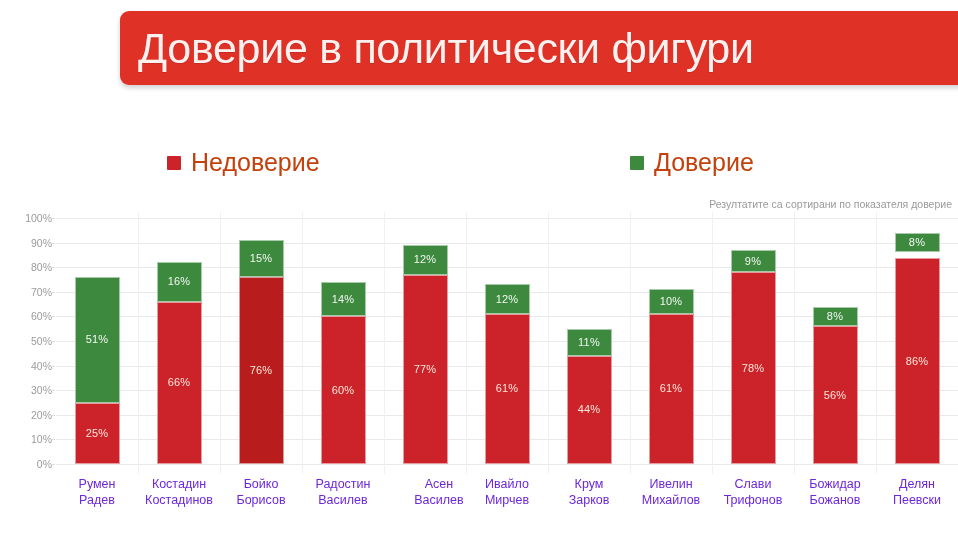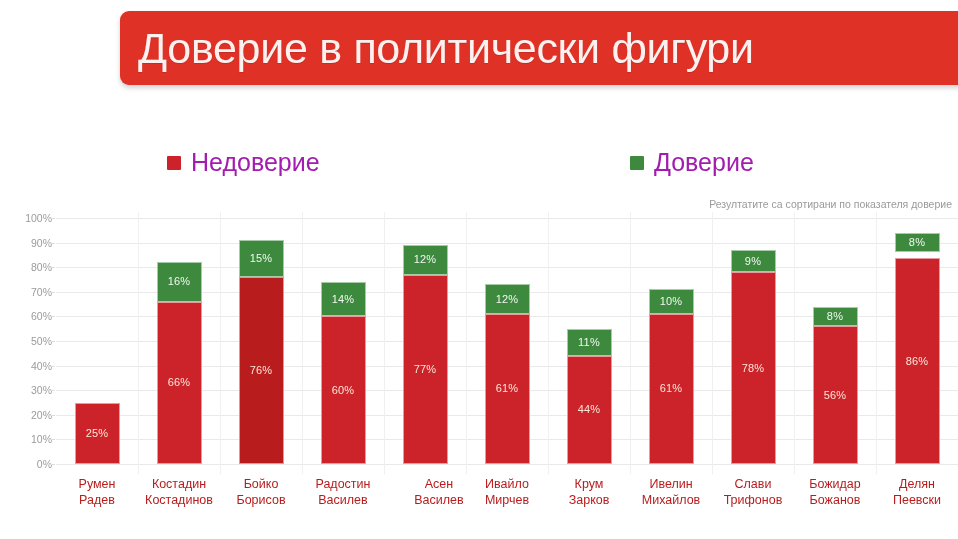--- a/index.html
+++ b/index.html
@@ -51,21 +51,21 @@
     white-space: nowrap;
   }
   .legend-entry.e0 { left: 167px; top: 4px; }
   .legend-entry.e1 { left: 630px; top: 4px; }
   .legend-swatch {
     width: 14px; height: 14px;
     flex: 0 0 auto;
     border-radius: 1px;
   }
   .legend-label {
-    color: #a21caf;
+    color: #c2410c;
     font-size: 25px;
     font-weight: 400;
   }
 
   
   #chart-note {
     position: absolute;
     right: 6px; top: 198px;
     color: #9a9a9a;
     font-size: 10.5px;
@@ -147,21 +147,21 @@
   #cat-labels {
     position: absolute;
     left: 56px; top: 476px;
     right: 0;
     height: 46px;
   }
   .cat {
     position: absolute;
     top: 0;
     text-align: center;
-    color: #b91c1c;
+    color: #6d28d9;
     font-size: 12.5px;
     line-height: 16px;
   }
   .cat .l2 { display: block; }
 </style>
 </head>
 <body>
 
 <div id="root">
 
@@ -228,20 +228,23 @@
         <div class="vsep" style="left: 574px;"></div>
         <div class="vsep" style="left: 656px;"></div>
         <div class="vsep" style="left: 738px;"></div>
         <div class="vsep" style="left: 820px;"></div>
       </div>
     <div id="bars">
         <div class="bar-group" style="left: 18.5px; width: 45px; bottom: 10px; height: 246px;">
           <div class="seg distrust" style="background: rgb(204, 34, 41); bottom: 0px; height: 61.5px;">
             <span class="seg-label">25%</span>
           </div>
+          <div class="seg trust" style="background: rgb(61, 138, 63); bottom: 61.5px; height: 125.46px;">
+            <span class="seg-label">51%</span>
+          </div>
         </div>
         <div class="bar-group" style="left: 100.5px; width: 45px; bottom: 10px; height: 246px;">
           <div class="seg distrust" style="background: rgb(204, 34, 41); bottom: 0px; height: 162.36px;">
             <span class="seg-label">66%</span>
           </div>
           <div class="seg trust" style="background: rgb(61, 138, 63); bottom: 162.36px; height: 39.36px;">
             <span class="seg-label">16%</span>
           </div>
         </div>
         <div class="bar-group" style="left: 182.5px; width: 45px; bottom: 10px; height: 246px;">

